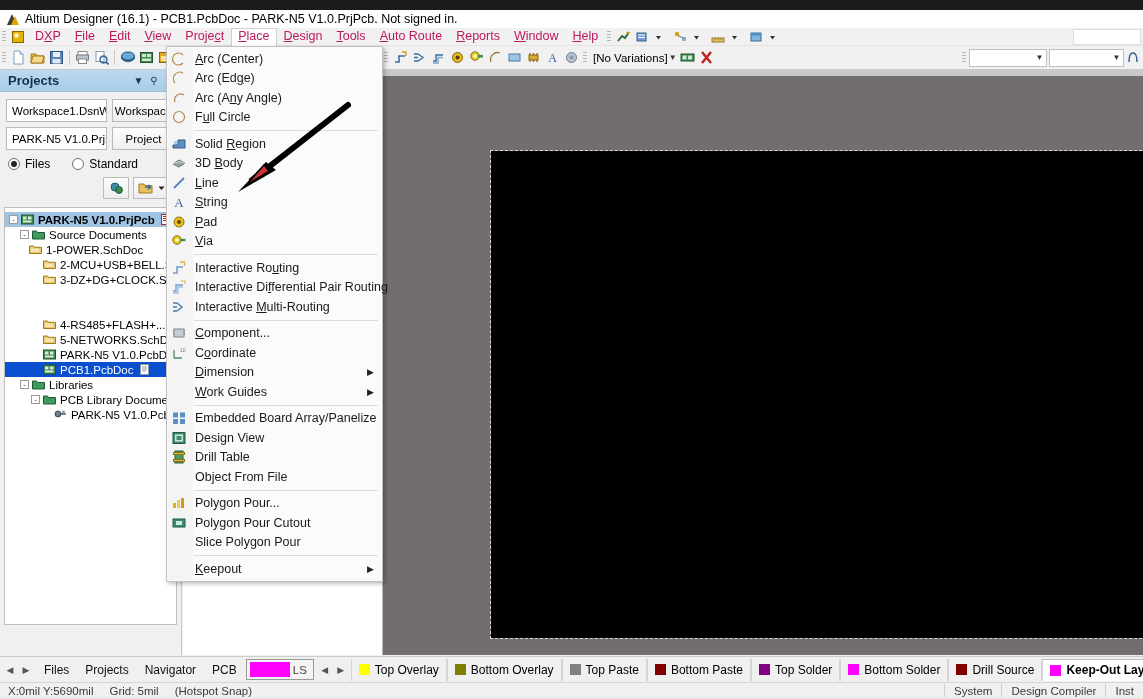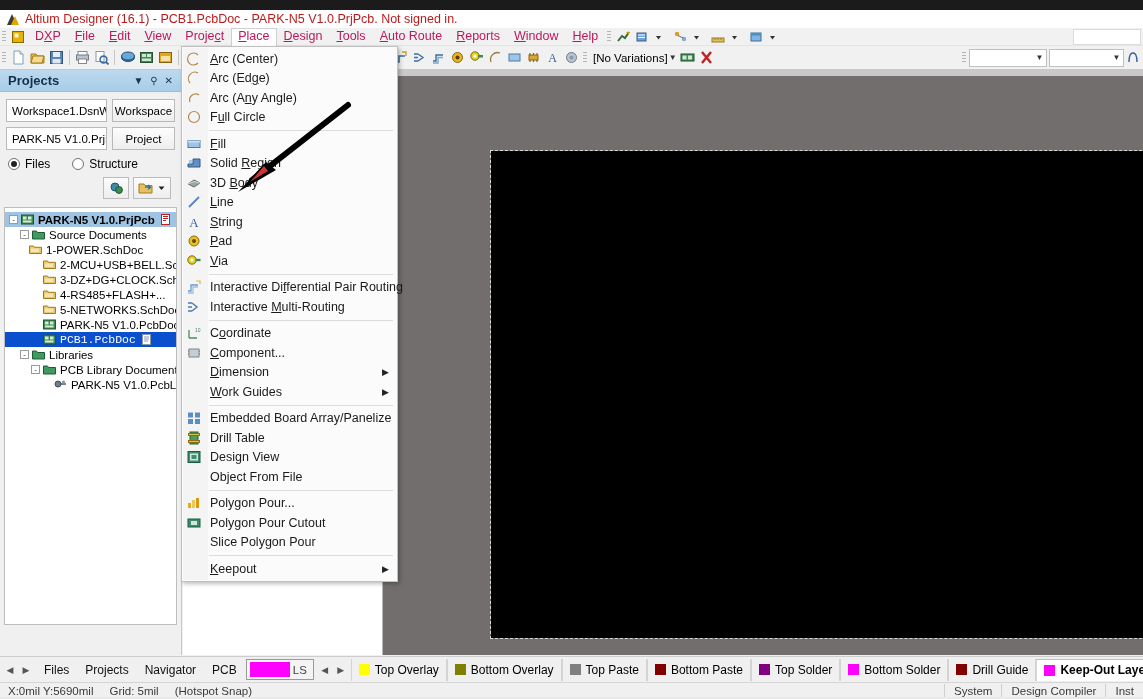--- a/index.html
+++ b/index.html
@@ -37,21 +37,21 @@
     width: 0; height: 0;
     border-left: 5px solid transparent; border-right: 5px solid transparent;
     border-bottom: 11px solid #3a3a3a;
   }
   .app-logo .tri2 {
     position: absolute; left: 5px; top: 3px;
     width: 0; height: 0;
     border-left: 4px solid transparent; border-right: 4px solid transparent;
     border-bottom: 9px solid #e2a500;
   }
-  .title-text { font-size: 12.5px; color: #b91c1c; white-space: nowrap; }
+  .title-text { font-size: 12.5px; color: #000000; white-space: nowrap; }
 
   
   .menubar {
     position: absolute; left: 0; top: 28px; width: 1143px; height: 18px;
     background: #f1f1f1;
     display: flex; align-items: center;
     border-bottom: 1px solid #e4e4e4;
   }
   .grip {
     width: 4px; height: 13px; margin: 0 3px 0 2px;
@@ -152,21 +152,21 @@
   .tnode .exp {
     width: 9px; height: 9px; border: 1px solid #9a9a9a; background: #fff;
     font-size: 8px; line-height: 7px; text-align: center; color: #333;
     margin-right: 3px; flex: none;
   }
   .tnode .spacer { width: 12px; flex: none; }
   .tico { width: 13px; height: 11px; margin-right: 4px; flex: none; }
   .tlabel { color: #000; }
   .tnode.sel-blue { background: #9fc3e3; }
   .tnode.sel-strong { background: #0a4fce; }
-  .tnode.sel-strong .tlabel { color: #fff; font-family: Liberation Mono, monospace; }
+  .tnode.sel-strong .tlabel { color: #fff; }
   .tnode.bold .tlabel { font-weight: bold; }
   .doc-badge { width: 9px; height: 11px; margin-left: 6px; flex: none; }
 
   
   .panel-foot {
     position: absolute; left: 0; bottom: 0; width: 182px; height: 22px;
     display: flex; align-items: center;
   }
 
   
@@ -189,21 +189,21 @@
     outline: 1px dashed #d8d8d8;
   }
   .canvas-white-left {
     position: absolute; left: 0; top: 0; width: 200px; bottom: 0;
     background: #fff;
     border-right: 1px solid #b9b9b9;
   }
 
   
   .menu {
-    position: absolute; left: 181px; top: 46px;
+    position: absolute; left: 166px; top: 46px;
     width: 217px;
     background: #fbfbfb;
     border: 1px solid #c0c0c0;
     box-shadow: 2px 2px 4px rgba(0,0,0,0.25);
     z-index: 100;
     padding: 2px 0 2px 0;
   }
   .menu .gutter {
     position: absolute; left: 1px; top: 1px; bottom: 1px; width: 25px;
     background: #f4f4f4;
@@ -589,21 +589,21 @@
         <div class="pbtn">Project</div>
       </div>
 
       <div class="radios">
         <label class="radio">
           <span class="rdot on"></span>
           <span>Files</span>
         </label>
         <label class="radio">
           <span class="rdot"></span>
-          <span>Structure</span>
+          <span>Standard</span>
         </label>
       </div>
 
       <div class="panel-tools">
         <div class="ptool">
           <svg width="15" height="14" viewBox="0 0 15 14">
               <circle cx="6" cy="6" r="4" fill="#3f8ca8" stroke="#1f5a70"></circle>
               <circle cx="10" cy="9" r="3.4" fill="#3f8c4f" stroke="#23542f"></circle>
             </svg>
         </div>
@@ -659,21 +659,21 @@
             <span class="tlabel">2-MCU+USB+BELL.SchDoc</span>
           </div>
           <div class="tnode" style="padding-left: 26px;">
             <span class="spacer"></span>
             <span class="tico"><svg width="13" height="11" viewBox="0 0 13 11">
                 <path d="M0.5 2h4l1 1.3h7V9.5h-12z" fill="#e8c870" stroke="#a07c18"></path>
                 <rect x="2" y="4.5" width="8" height="3.5" fill="#f6e5b0"></rect>
               </svg></span>
             <span class="tlabel">3-DZ+DG+CLOCK.SchDoc</span>
           </div>
-          <div class="tnode" style="padding-left: 26px;">
+          <div class="tnode" style="padding-left: 26px; margin-top: 30px;">
             <span class="spacer"></span>
             <span class="tico"><svg width="13" height="11" viewBox="0 0 13 11">
                 <path d="M0.5 2h4l1 1.3h7V9.5h-12z" fill="#e8c870" stroke="#a07c18"></path>
                 <rect x="2" y="4.5" width="8" height="3.5" fill="#f6e5b0"></rect>
               </svg></span>
             <span class="tlabel">4-RS485+FLASH+...</span>
           </div>
           <div class="tnode" style="padding-left: 26px;">
             <span class="spacer"></span>
             <span class="tico"><svg width="13" height="11" viewBox="0 0 13 11">
@@ -767,29 +767,20 @@
             <svg width="16" height="16" viewBox="0 0 16 16">
               <circle cx="8" cy="8" r="5.5" fill="none" stroke="#b08a50" stroke-width="1.2"></circle>
             </svg>
           </span>
           <span class="mtext">F<u class="ak">u</u>ll Circle</span>
         </div>
         <div class="menu-sep"></div>
         <div class="menu-item">
           <span class="mico">
             <svg width="16" height="16" viewBox="0 0 16 16">
-              <rect x="2" y="4.5" width="12" height="7" fill="#9fc4e8" stroke="#4a7ca8"></rect>
-              <rect x="2" y="4.5" width="12" height="2" fill="#c8ddf2"></rect>
-            </svg>
-          </span>
-          <span class="mtext"><u class="ak">F</u>ill</span>
-        </div>
-        <div class="menu-item">
-          <span class="mico">
-            <svg width="16" height="16" viewBox="0 0 16 16">
               <path d="M2 9 L7 9 L7 4 L14 4 L14 12 L2 12 Z" fill="#5f8fc4" stroke="#2f5b86"></path>
               <rect x="3" y="5" width="3" height="3" fill="#a8cbe8"></rect>
             </svg>
           </span>
           <span class="mtext">Solid <u class="ak">R</u>egion</span>
         </div>
         <div class="menu-item">
           <span class="mico">
             <svg width="16" height="16" viewBox="0 0 16 16">
               <path d="M2 9 L8 5 L14 8 L8 12 Z" fill="#9aa8a0" stroke="#5f6f68"></path>
@@ -830,54 +821,63 @@
               <circle cx="6" cy="7" r="1.5" fill="#fff"></circle>
               <rect x="9.5" y="5.8" width="5" height="2.4" fill="#3f8c4f"></rect>
             </svg>
           </span>
           <span class="mtext"><u class="ak">V</u>ia</span>
         </div>
         <div class="menu-sep"></div>
         <div class="menu-item">
           <span class="mico">
             <svg width="16" height="16" viewBox="0 0 16 16">
+              <path d="M2 13 L6 13 L6 7 L12 7" stroke="#6a9ad0" stroke-width="1.5" fill="none"></path>
+              <path d="M9 2 L13.5 2 L13.5 6" stroke="#d8b840" stroke-width="1.4" fill="none"></path>
+            </svg>
+          </span>
+          <span class="mtext">Interactive Ro<u class="ak">u</u>ting</span>
+        </div>
+        <div class="menu-item">
+          <span class="mico">
+            <svg width="16" height="16" viewBox="0 0 16 16">
               <path d="M2 12 L5 12 L5 6 L12 6" stroke="#6a9ad0" stroke-width="1.3" fill="none"></path>
               <path d="M2 14 L7 14 L7 8 L12 8" stroke="#9fc0e0" stroke-width="1.3" fill="none"></path>
               <path d="M10 2 L14 2 L14 5" stroke="#d8b840" stroke-width="1.2" fill="none"></path>
             </svg>
           </span>
           <span class="mtext">Interactive Di<u class="ak">f</u>ferential Pair Routing</span>
         </div>
         <div class="menu-item">
           <span class="mico">
             <svg width="16" height="16" viewBox="0 0 16 16">
               <path d="M2 4 L6 4 M2 8 L6 8 M2 12 L6 12" stroke="#4a7ab0" stroke-width="1.4"></path>
               <path d="M6 4 L11 8 L6 12" stroke="#4a7ab0" stroke-width="1.4" fill="none"></path>
             </svg>
           </span>
           <span class="mtext">Interactive <u class="ak">M</u>ulti-Routing</span>
         </div>
         <div class="menu-sep"></div>
         <div class="menu-item">
           <span class="mico">
             <svg width="16" height="16" viewBox="0 0 16 16">
+              <rect x="3" y="4" width="10" height="8" fill="#c8cdd2" stroke="#7d858c"></rect>
+              <path d="M2 6h1M2 9h1M13 6h1M13 9h1" stroke="#7d858c" stroke-width="1.3"></path>
+            </svg>
+          </span>
+          <span class="mtext"><u class="ak">C</u>omponent...</span>
+        </div>
+        <div class="menu-item">
+          <span class="mico">
+            <svg width="16" height="16" viewBox="0 0 16 16">
               <path d="M3 13 L3 5 M3 13 L11 13" stroke="#4f8c5f" stroke-width="1.3"></path>
               <text x="9" y="7" font-size="5" fill="#4f8c5f" font-family="Liberation Sans, sans-serif">10</text>
             </svg>
           </span>
           <span class="mtext">C<u class="ak">o</u>ordinate</span>
-        </div>
-        <div class="menu-item">
-          <span class="mico">
-            <svg width="16" height="16" viewBox="0 0 16 16">
-              <rect x="3" y="4" width="10" height="8" fill="#c8cdd2" stroke="#7d858c"></rect>
-              <path d="M2 6h1M2 9h1M13 6h1M13 9h1" stroke="#7d858c" stroke-width="1.3"></path>
-            </svg>
-          </span>
-          <span class="mtext"><u class="ak">C</u>omponent...</span>
         </div>
         <div class="menu-item">
           <span class="mtext"><u class="ak">D</u>imension</span>
           <span class="sub">▶</span>
         </div>
         <div class="menu-item">
           <span class="mtext"><u class="ak">W</u>ork Guides</span>
           <span class="sub">▶</span>
         </div>
         <div class="menu-sep"></div>
@@ -888,36 +888,36 @@
               <rect x="9" y="2.5" width="5" height="5" fill="#5a8ec4"></rect>
               <rect x="2" y="9" width="5" height="5" fill="#5a8ec4"></rect>
               <rect x="9" y="9" width="5" height="5" fill="#5a8ec4"></rect>
             </svg>
           </span>
           <span class="mtext">Embedded Board Array/Panelize</span>
         </div>
         <div class="menu-item">
           <span class="mico">
             <svg width="16" height="16" viewBox="0 0 16 16">
+              <rect x="2" y="2.5" width="12" height="11" fill="#3f8c6f" stroke="#1f5a42"></rect>
+              <rect x="4" y="4.5" width="8" height="7" fill="#cfe8dc"></rect>
+              <rect x="5.5" y="6" width="5" height="4" fill="#3f8c6f"></rect>
+            </svg>
+          </span>
+          <span class="mtext">Design View</span>
+        </div>
+        <div class="menu-item">
+          <span class="mico">
+            <svg width="16" height="16" viewBox="0 0 16 16">
               <rect x="4" y="2" width="8" height="12" fill="#4f9a5f" stroke="#2a5f35"></rect>
               <rect x="2.5" y="3.5" width="11" height="2" fill="#d8c040" stroke="#8a7010"></rect>
               <rect x="2.5" y="10.5" width="11" height="2" fill="#d8c040" stroke="#8a7010"></rect>
             </svg>
           </span>
           <span class="mtext">Drill Table</span>
-        </div>
-        <div class="menu-item">
-          <span class="mico">
-            <svg width="16" height="16" viewBox="0 0 16 16">
-              <rect x="2" y="2.5" width="12" height="11" fill="#3f8c6f" stroke="#1f5a42"></rect>
-              <rect x="4" y="4.5" width="8" height="7" fill="#cfe8dc"></rect>
-              <rect x="5.5" y="6" width="5" height="4" fill="#3f8c6f"></rect>
-            </svg>
-          </span>
-          <span class="mtext">Design View</span>
         </div>
         <div class="menu-item">
           <span class="mtext">Object From File</span>
         </div>
         <div class="menu-sep"></div>
         <div class="menu-item">
           <span class="mico">
             <svg width="16" height="16" viewBox="0 0 16 16">
               <rect x="2" y="8" width="3" height="5" fill="#e8a820"></rect>
               <rect x="6" y="5" width="3" height="8" fill="#e8c860"></rect>
@@ -996,21 +996,21 @@
         <div class="ltab">
           <span class="lsw" style="background: rgb(128, 0, 128);"></span>
           <span>Top Solder</span>
         </div>
         <div class="ltab">
           <span class="lsw" style="background: rgb(255, 0, 255);"></span>
           <span>Bottom Solder</span>
         </div>
         <div class="ltab">
           <span class="lsw" style="background: rgb(128, 0, 0);"></span>
-          <span>Drill Guide</span>
+          <span>Drill Source</span>
         </div>
         <div class="ltab active">
           <span class="lsw" style="background: rgb(255, 0, 255);"></span>
           <span>Keep-Out Layer</span>
         </div>
       </div>
 
   </div>
 
   <div class="statusbar">

